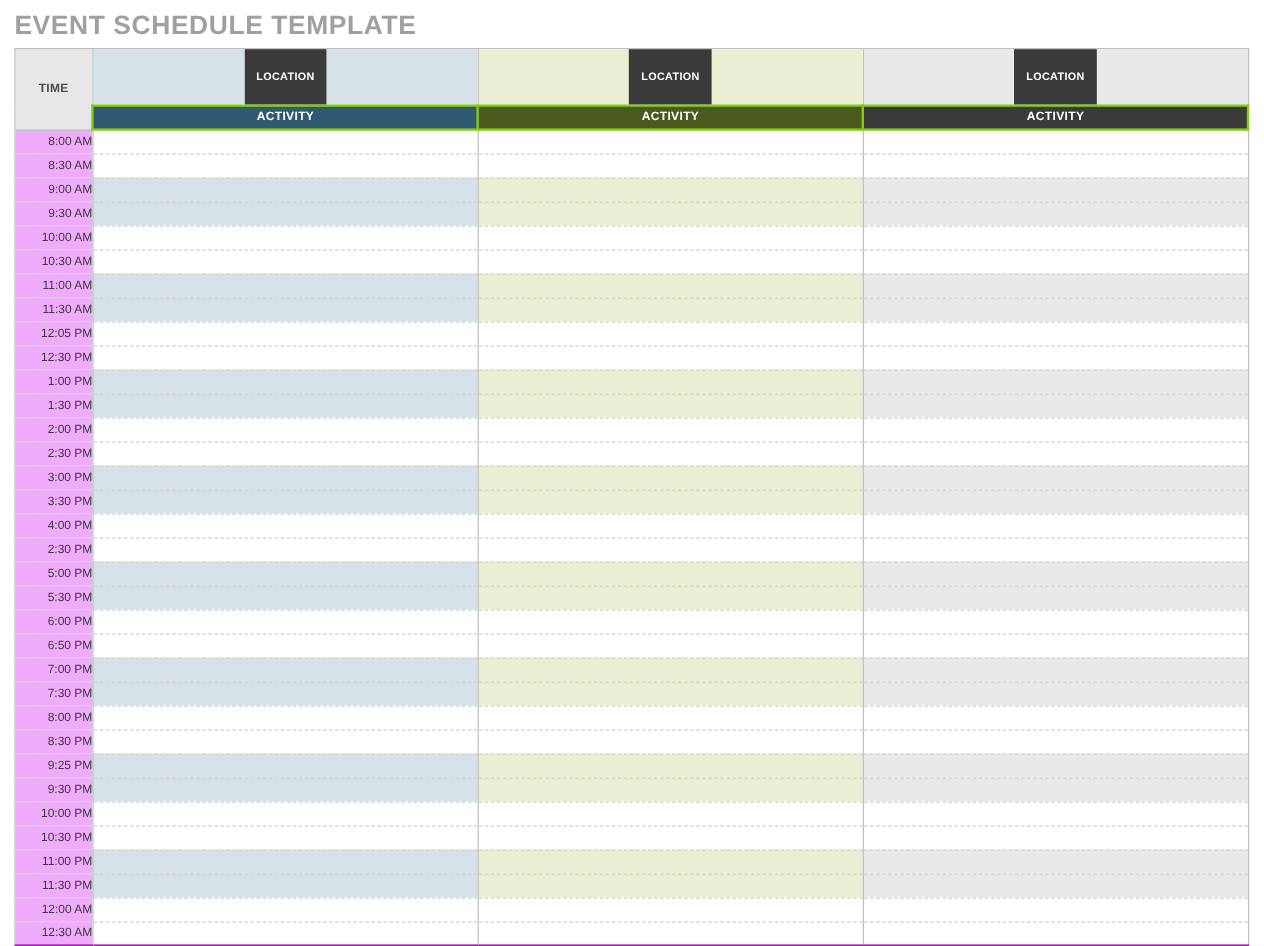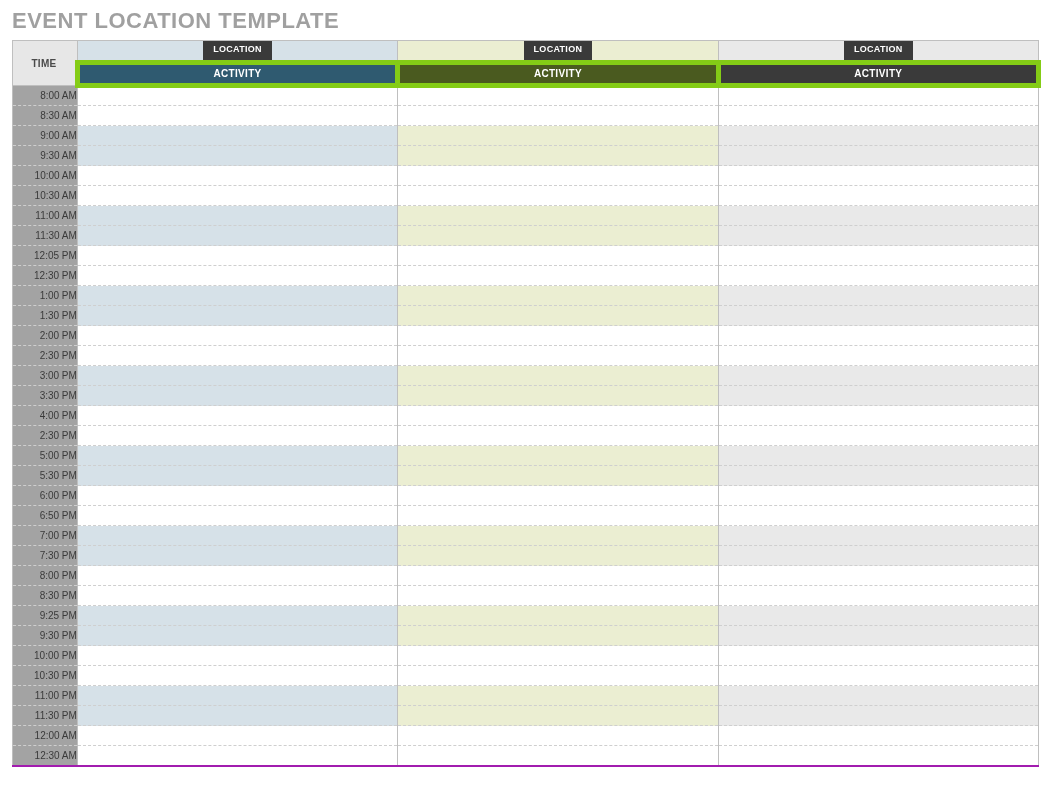--- a/index.html
+++ b/index.html
@@ -48,73 +48,73 @@
     height: 22px;
     position: relative;
   }
   .loc-tab {
     display: inline-block;
     background: #3a3a3a;
     color: #fff;
     font-size: 9px;
     font-weight: bold;
     letter-spacing: 0.3px;
-    padding: 1px 10px;
+    padding: 16px 10px;
     height: 100%;
     line-height: 14px;
     vertical-align: top;
   }
   .loc-fill-1 { background: #d6e1e8; }
   .loc-fill-2 { background: #ebeed2; }
   .loc-fill-3 { background: #e9e9e9; }
   
   .act-head {
     color: #fff;
     font-size: 10px;
     font-weight: bold;
     letter-spacing: 0.3px;
     text-align: center;
     height: 18px;
     line-height: 18px;
-    border: 5px solid #84cc16;
+    border: 2px solid #84cc16;
     margin-left: 40px;
   }
   .act-head-1 { background: #2f5a70; }
   .act-head-2 { background: #4a5a1f; }
   .act-head-3 { background: #3a3a3a; }
   
   tr.bodyrow td {
     height: 20px;
     border-left: 1px solid #bfbfbf;
     border-right: 1px solid #bfbfbf;
     border-bottom: 1px dashed #cfcfcf;
   }
   tr.bodyrow:last-child td {
     border-bottom: 2px solid #a21caf;
   }
   td.time-cell {
-    background: #a3a3a3;
+    background: #f0abfc;
     font-size: 10px;
     color: #3a3a3a;
     text-align: right;
     padding-right: 6px;
     font-weight: normal;
     border-bottom: 1px dashed #cfcfcf;
   }
   td.act-cell { }
   
   tr.shade td.c1 { background: #d6e1e8; }
   tr.shade td.c2 { background: #ebeed2; }
   tr.shade td.c3 { background: #e9e9e9; }
   tr.plain td.c1, tr.plain td.c2, tr.plain td.c3 { background: #ffffff; }
 </style>
 </head>
 <body>
 
-<div class="title">EVENT LOCATION TEMPLATE</div>
+<div class="title">EVENT SCHEDULE TEMPLATE</div>
 
 <table class="sched">
   <colgroup>
     <col class="time">
     <col class="act">
     <col class="act">
     <col class="act">
   </colgroup>
   <thead>
     <tr>

